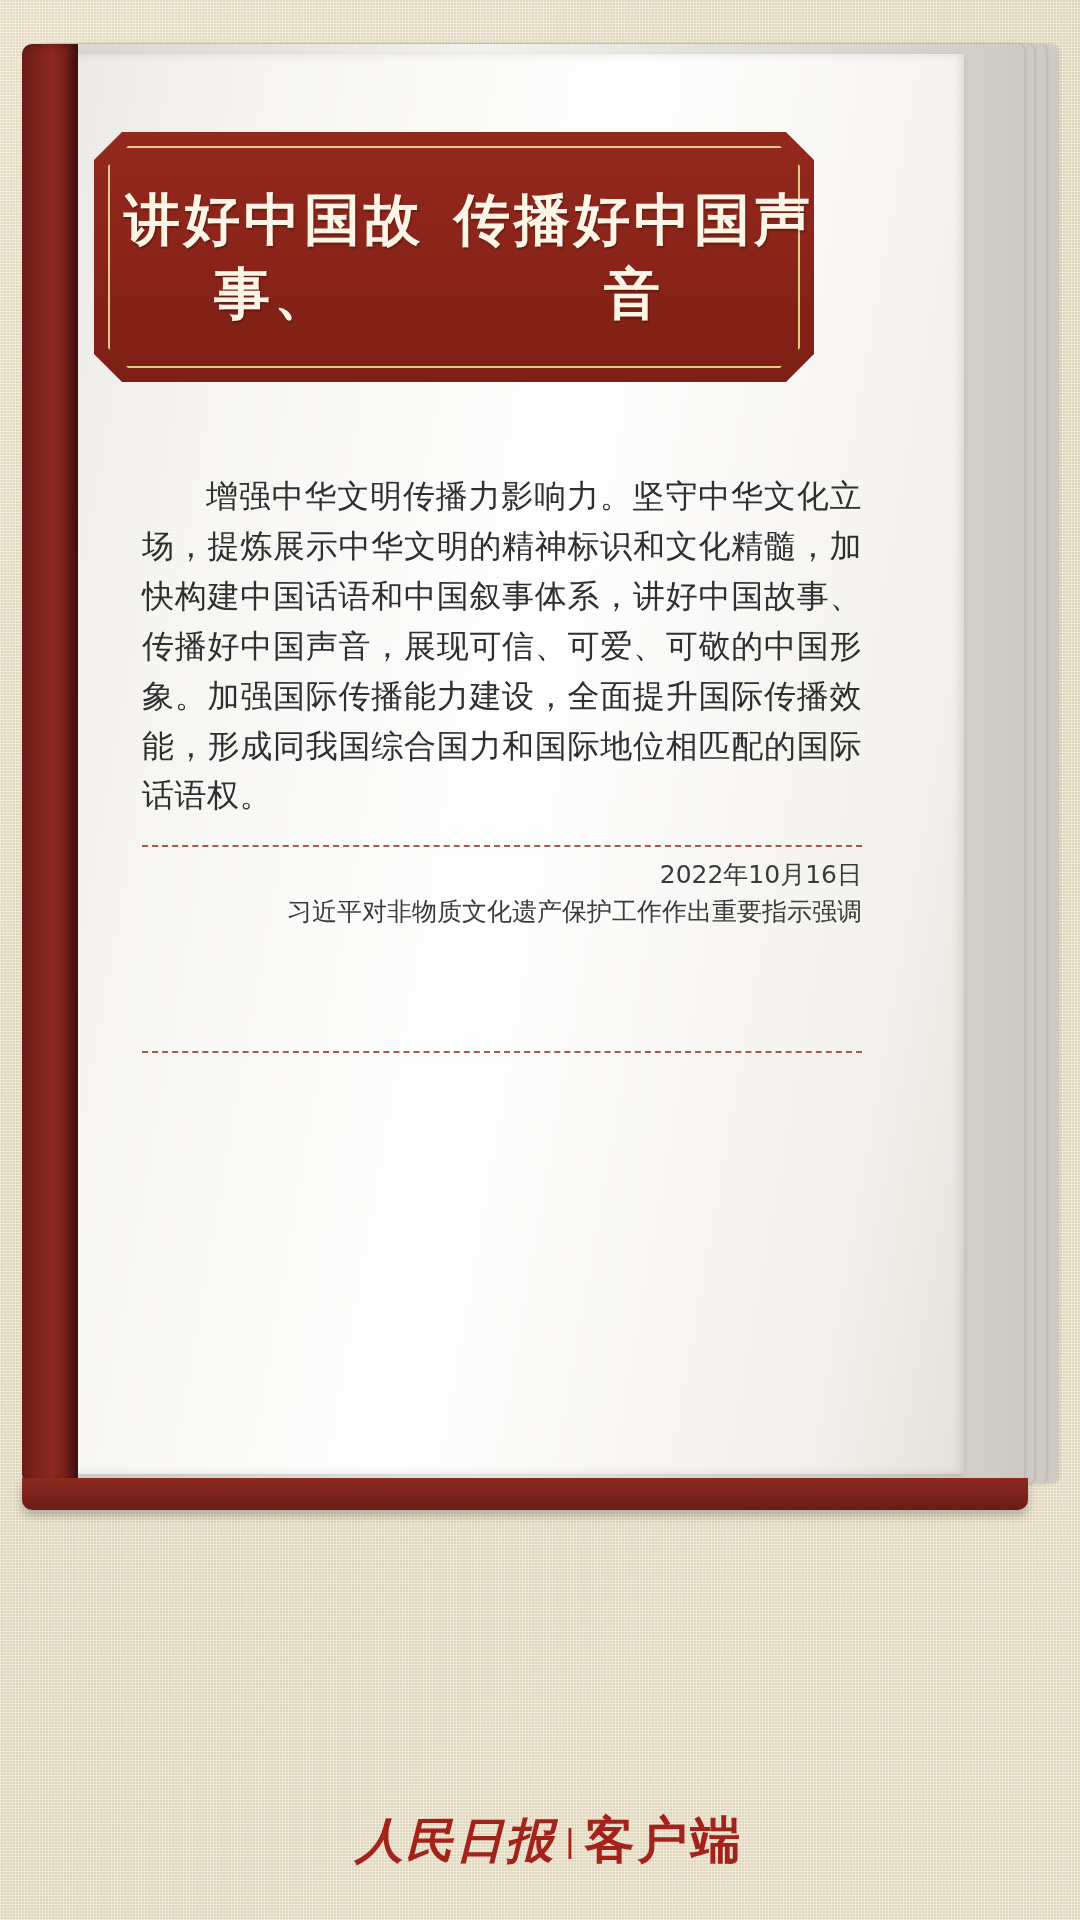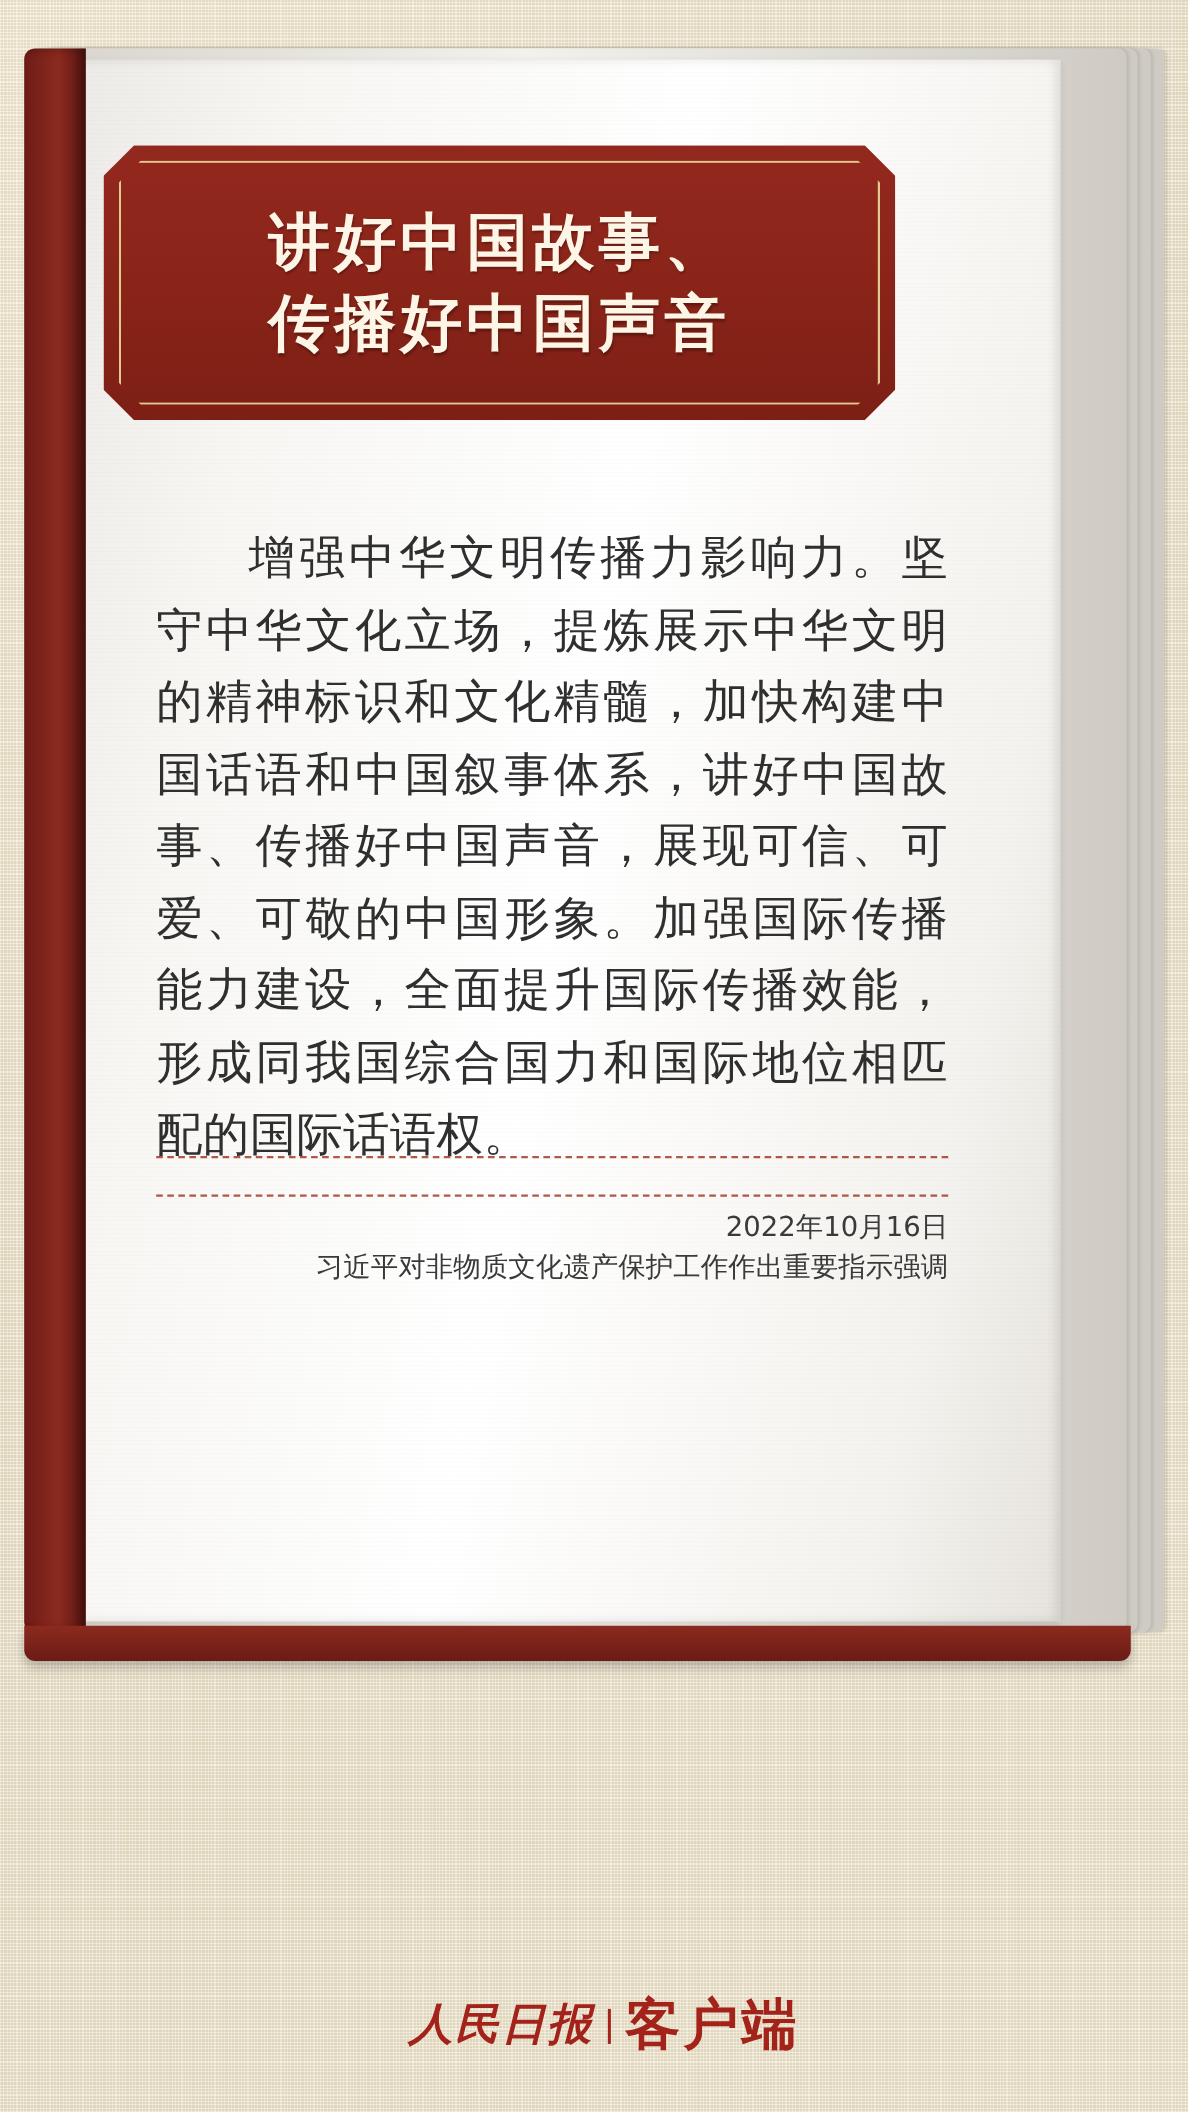--- a/index.html
+++ b/index.html
@@ -102,44 +102,44 @@
     border: 2px solid #e3c98f;
     clip-path: polygon(
       20px 0, calc(100% - 20px) 0, 100% 20px,
       100% calc(100% - 20px), calc(100% - 20px) 100%,
       20px 100%, 0 calc(100% - 20px), 0 20px);
   }
   .plaque-text {
     position: absolute;
     inset: 0;
     display: flex;
-    flex-direction: column;
+    flex-direction: row;
     align-items: center;
     justify-content: center;
     color: #fdf6e6;
     font-weight: bold;
     font-size: 56px;
     letter-spacing: 4px;
     line-height: 1.32;
     text-shadow: 1px 2px 2px rgba(0,0,0,0.28);
     text-align: center;
   }
 
   
   .quote-block { position: absolute; left: 78px; width: 720px; }
   .quote-block.q1 { top: 420px; }
   .quote-block.q2 { top: 975px; }
 
   .quote-text {
-    font-size: 42px;
+    font-size: 32px;
     line-height: 1.56;
     color: #2f2f2f;
     text-align: justify;
     text-indent: 2em;
-    font-family: Liberation Sans, sans-serif;
+    font-family: Liberation Mono, monospace;
     letter-spacing: 0.5px;
   }
 
   .divider {
     margin-top: 22px;
     height: 0;
     border-top: 2px dashed #a23c2c;
     opacity: 0.85;
   }
 
@@ -162,21 +162,21 @@
     display: flex;
     align-items: center;
     justify-content: center;
     gap: 4px;
   }
   .logo-rmrb {
     color: #a3231b;
     font-family: "Liberation Serif", "DejaVu Serif", serif;
     font-weight: bold;
     font-style: italic;
-    font-size: 40px;
+    font-size: 48px;
     letter-spacing: 2px;
     margin-left: 19px;
   }
   .logo-sep {
     color: #a3231b;
     font-size: 34px;
     margin: 0 6px;
   }
   .logo-client {
     color: #a3231b;

